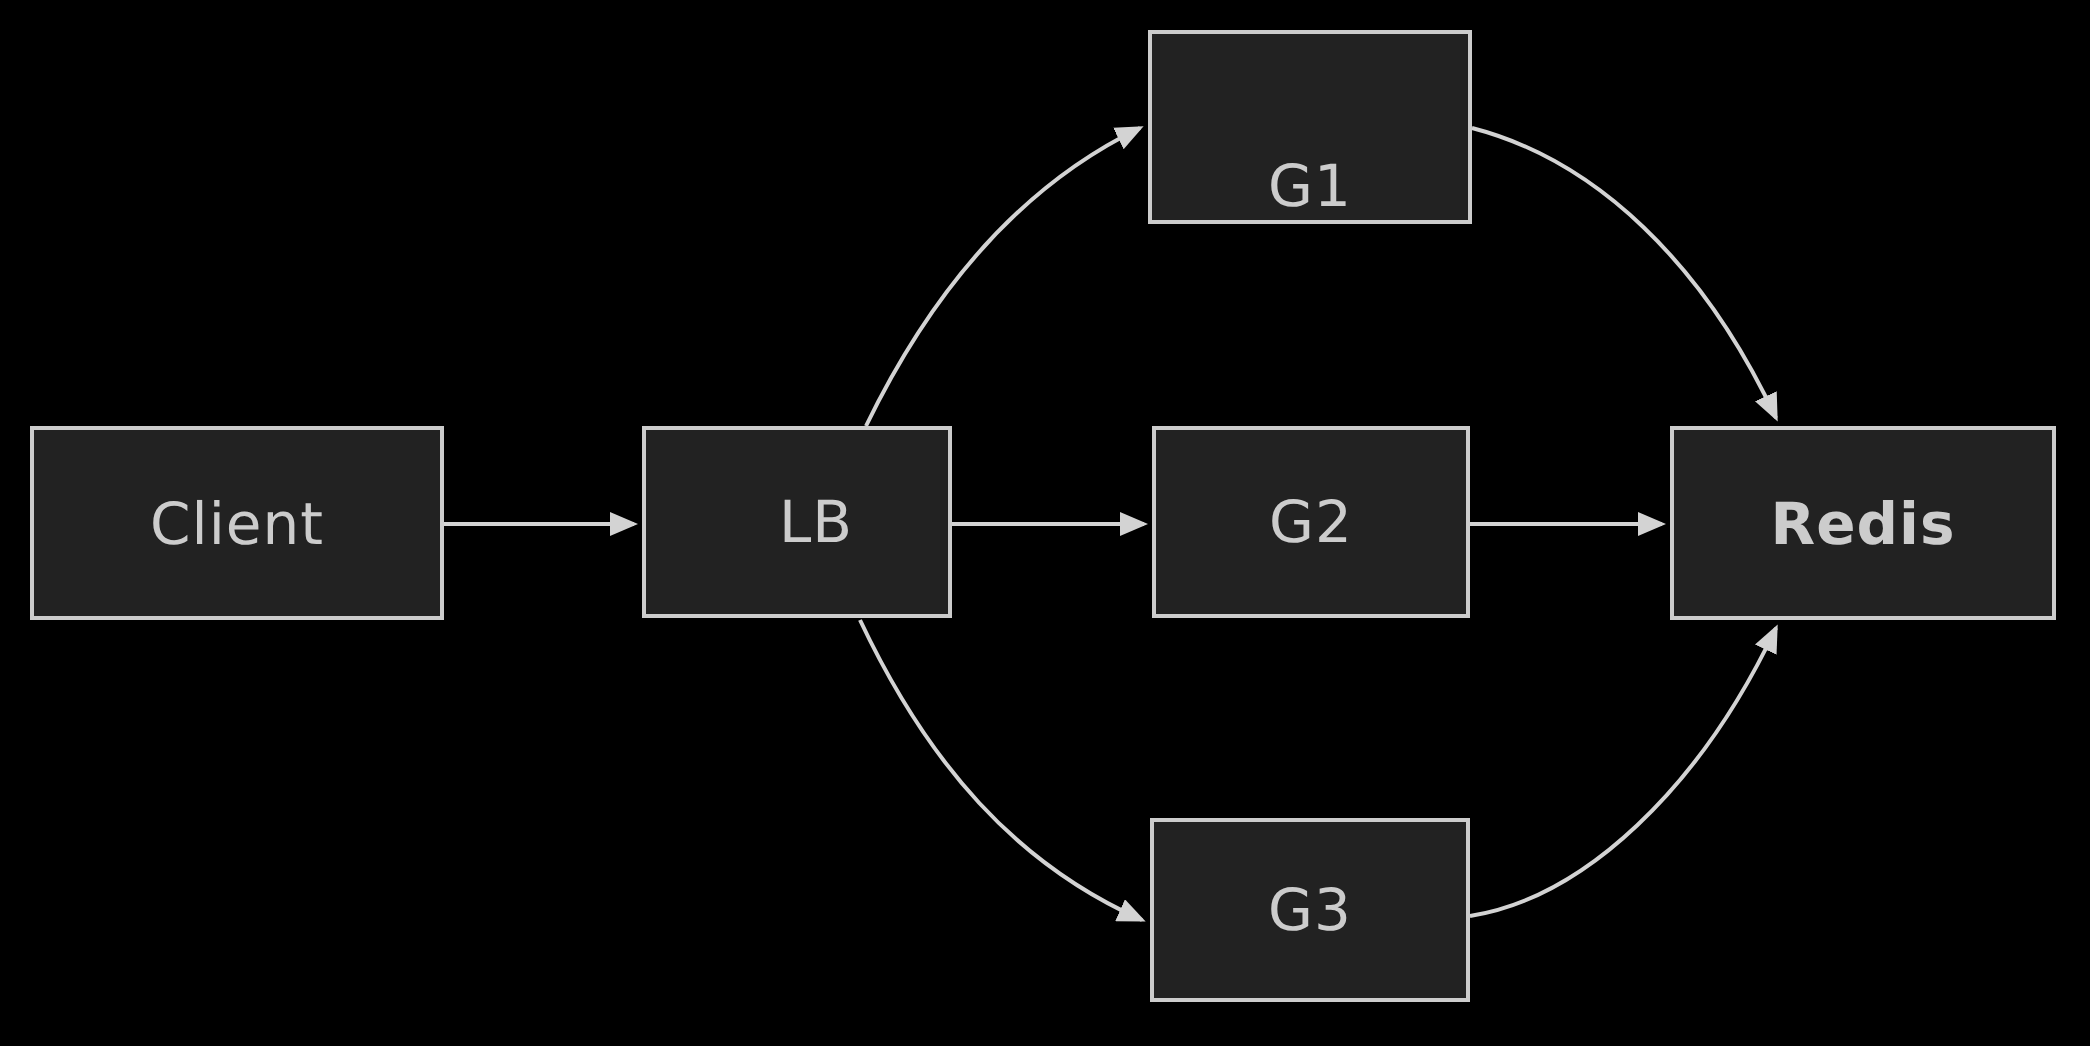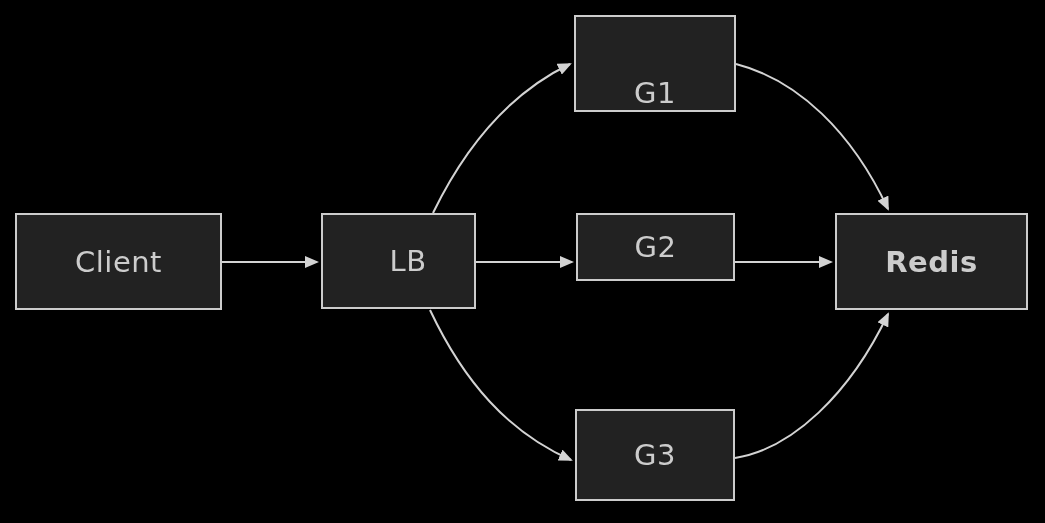--- a/index.html
+++ b/index.html
@@ -41,21 +41,21 @@
     color: var(--label);
     display: flex;
     align-items: center;
     justify-content: center;
     font-size: 29px;
     letter-spacing: 0.5px;
   }
   .node-client { left: 15px;  top: 213px; width: 207px; height: 97px; }
   .node-lb     { left: 321px; top: 213px; width: 155px; height: 96px; padding-left: 19px; }
   .node-g1     { left: 574px; top: 15px;  width: 162px; height: 97px; align-items: flex-end; }
-  .node-g2     { left: 576px; top: 213px; width: 159px; height: 68px; }
+  .node-g2     { left: 576px; top: 213px; width: 159px; height: 96px; }
   .node-g3     { left: 575px; top: 409px; width: 160px; height: 92px; }
   .node-redis  { left: 835px; top: 213px; width: 193px; height: 97px; font-weight: bold; }
 </style>
 </head>
 <body>
 
 <div class="canvas">
 
   <svg class="edges" viewBox="0 0 1045 523" xmlns="http://www.w3.org/2000/svg">
     <defs>

